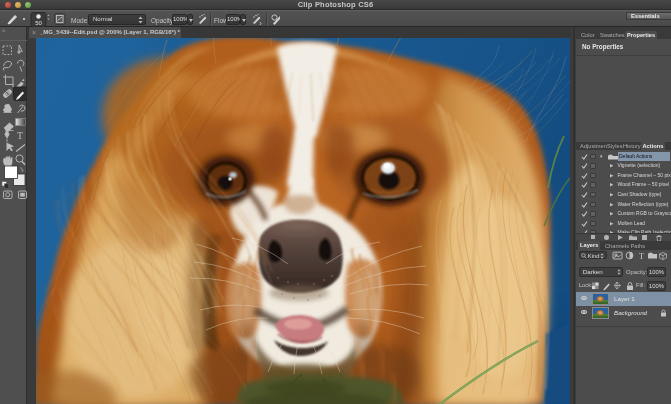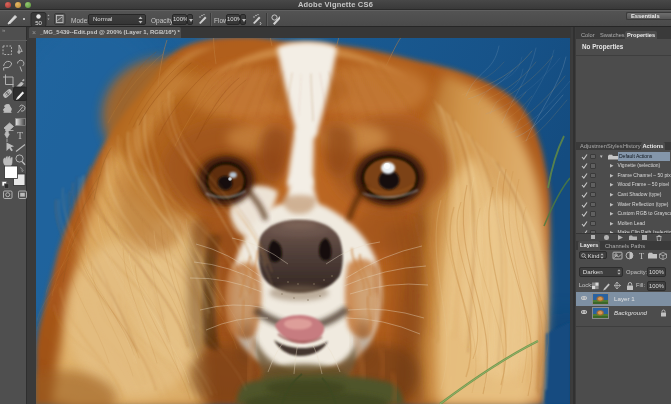--- a/index.html
+++ b/index.html
@@ -38,21 +38,21 @@
 .eye:after{content:"";position:absolute;left:1px;top:0.2px;width:2px;height:2px;background:#c9c9c9;border-radius:50%;}
 .thumb{position:absolute;left:16px;top:1px;width:16.5px;height:12px;border:1px solid #8a8a8a;
 background:radial-gradient(ellipse 40% 45% at 48% 48%, #d29a55 0 28%, #b06a2a 45%, rgba(35,80,130,0) 72%),
 linear-gradient(#2a62a0 0 58%, #4e7c33 58% 78%, #3c6628 78%);}
 .lname{position:absolute;left:38px;font-size:6.2px;color:#e0e0e0;line-height:14px;}
 </style>
 </head>
 <body>
 <div id="app">
   <div id="titlebar">
-    <div id="title">Adobe Vignette CS6</div>
+    <div id="title">Clip Photoshop CS6</div>
     <div class="tl" style="left:5px;background:radial-gradient(circle at 35% 30%,#d9655c,#a83831);"></div>
     <div class="tl" style="left:15px;background:radial-gradient(circle at 35% 30%,#e3b766,#bd8c31);"></div>
     <div class="tl" style="left:25px;background:radial-gradient(circle at 35% 30%,#93c66f,#57923a);"></div>
   </div>
   <div id="opts">
     <svg width="280" height="17" viewBox="0 0 280 17" style="position:absolute;left:0;top:0;">
 
       <g stroke="#d8d8d8" fill="#d8d8d8">
         <path d="M9,11 L15,4.5 L16.5,6 L10.5,12 Z"></path>
         <path d="M9,11 L8,13 L10.5,12 Z" fill="#eee"></path>

